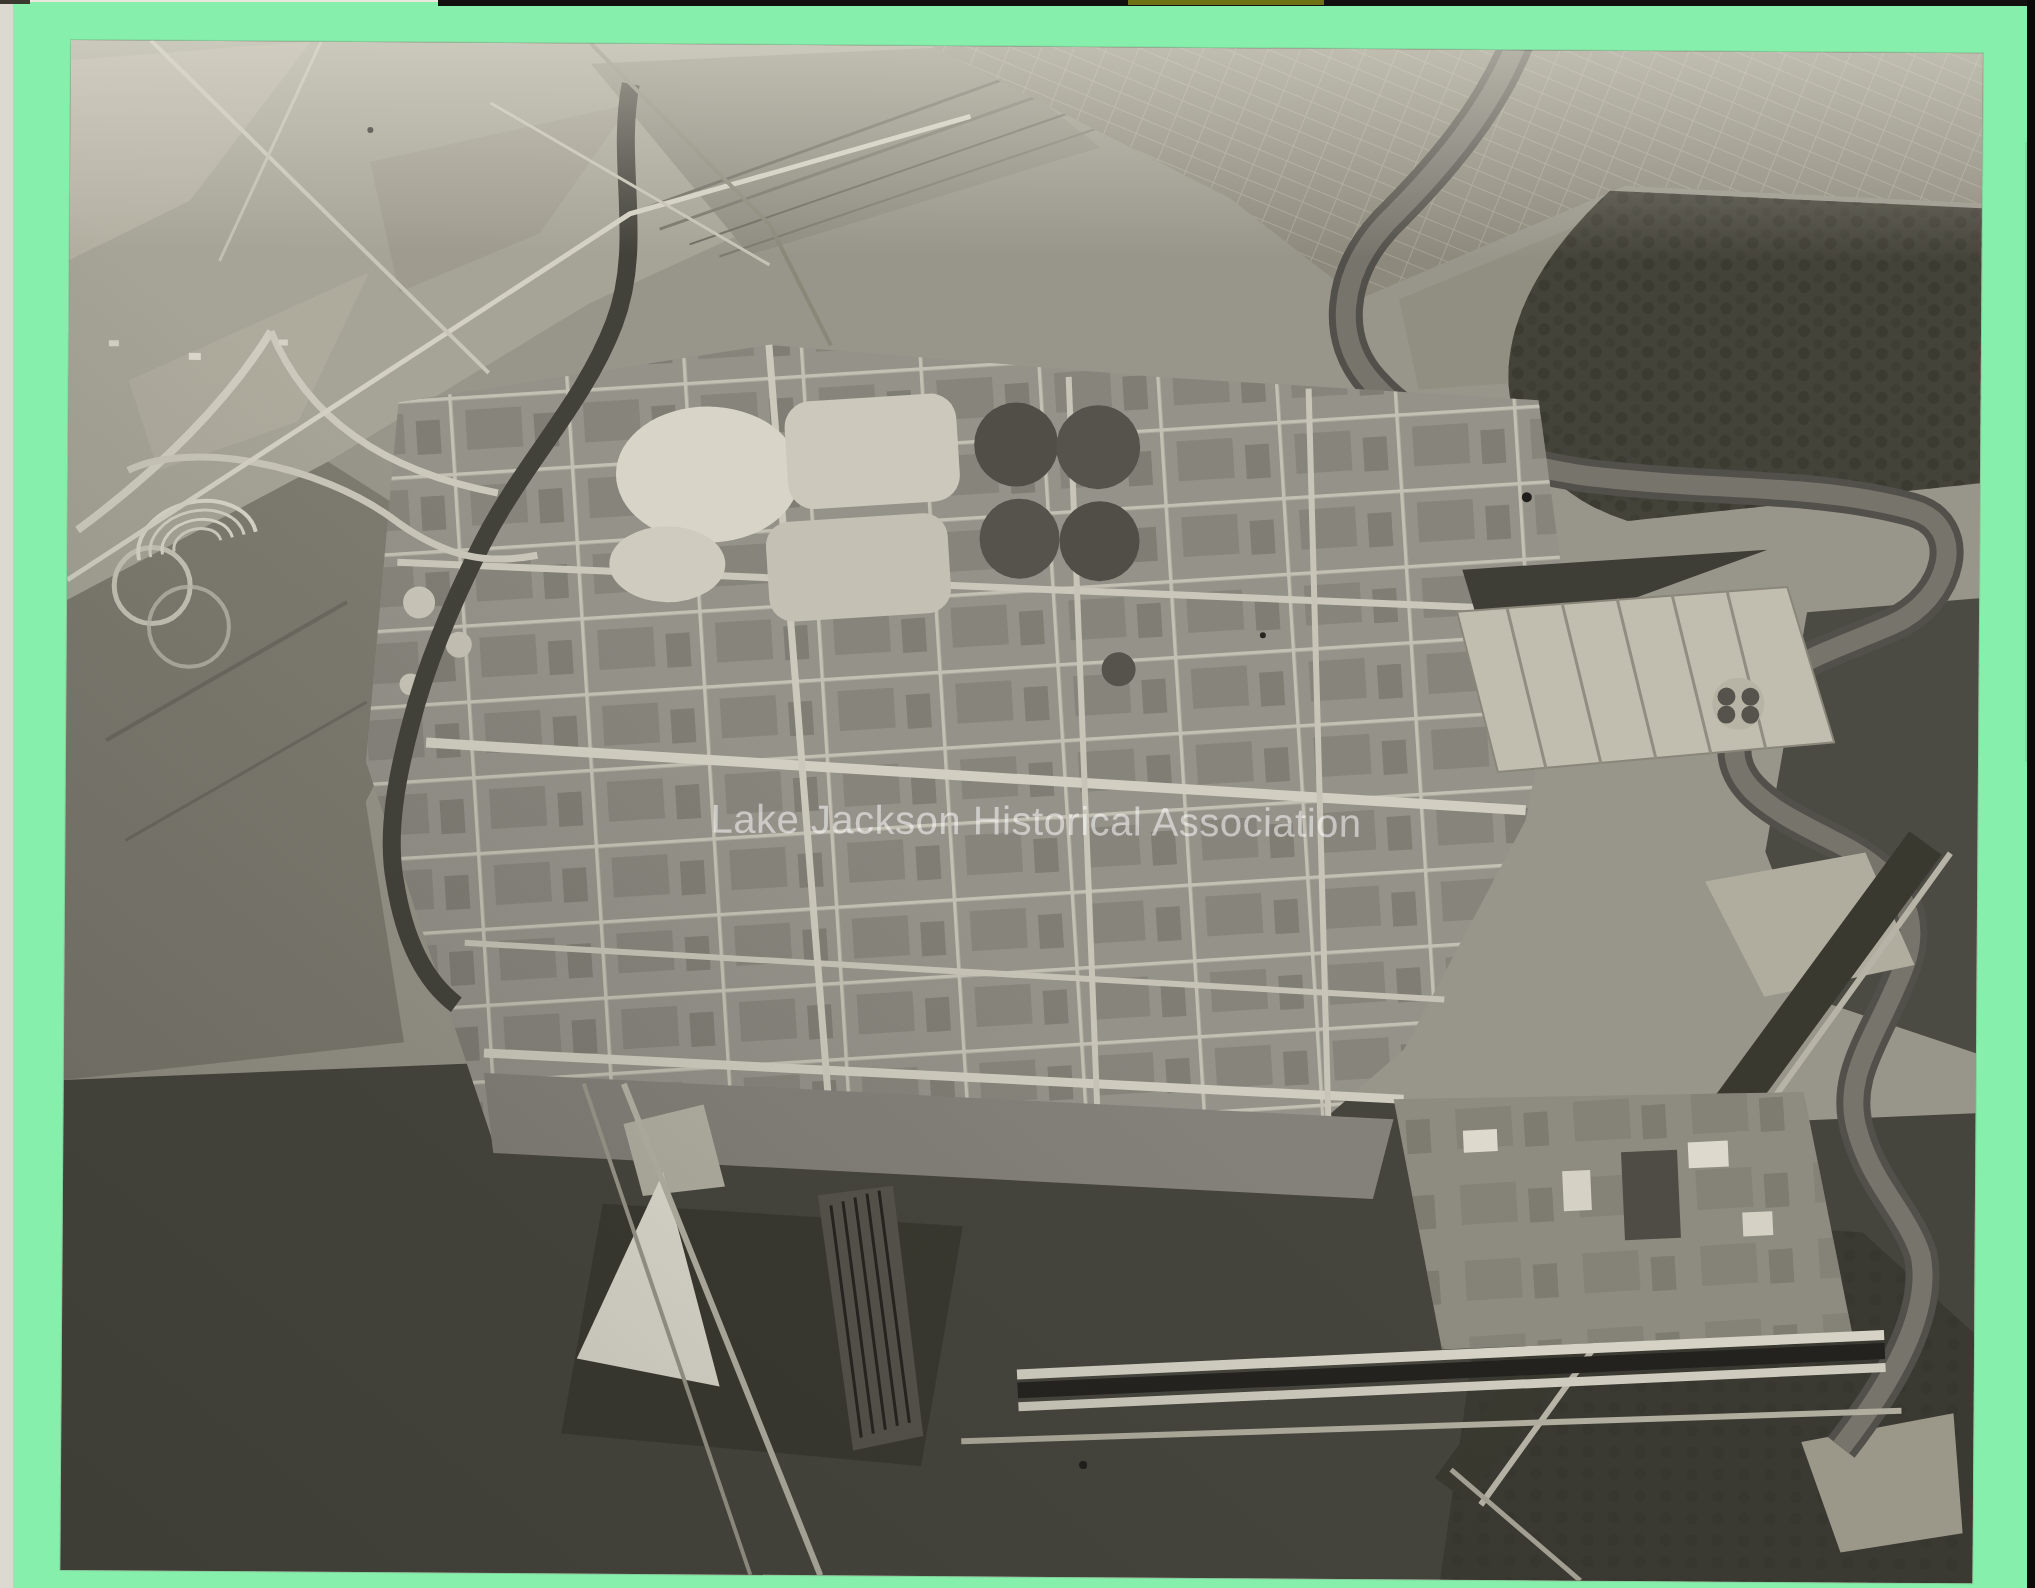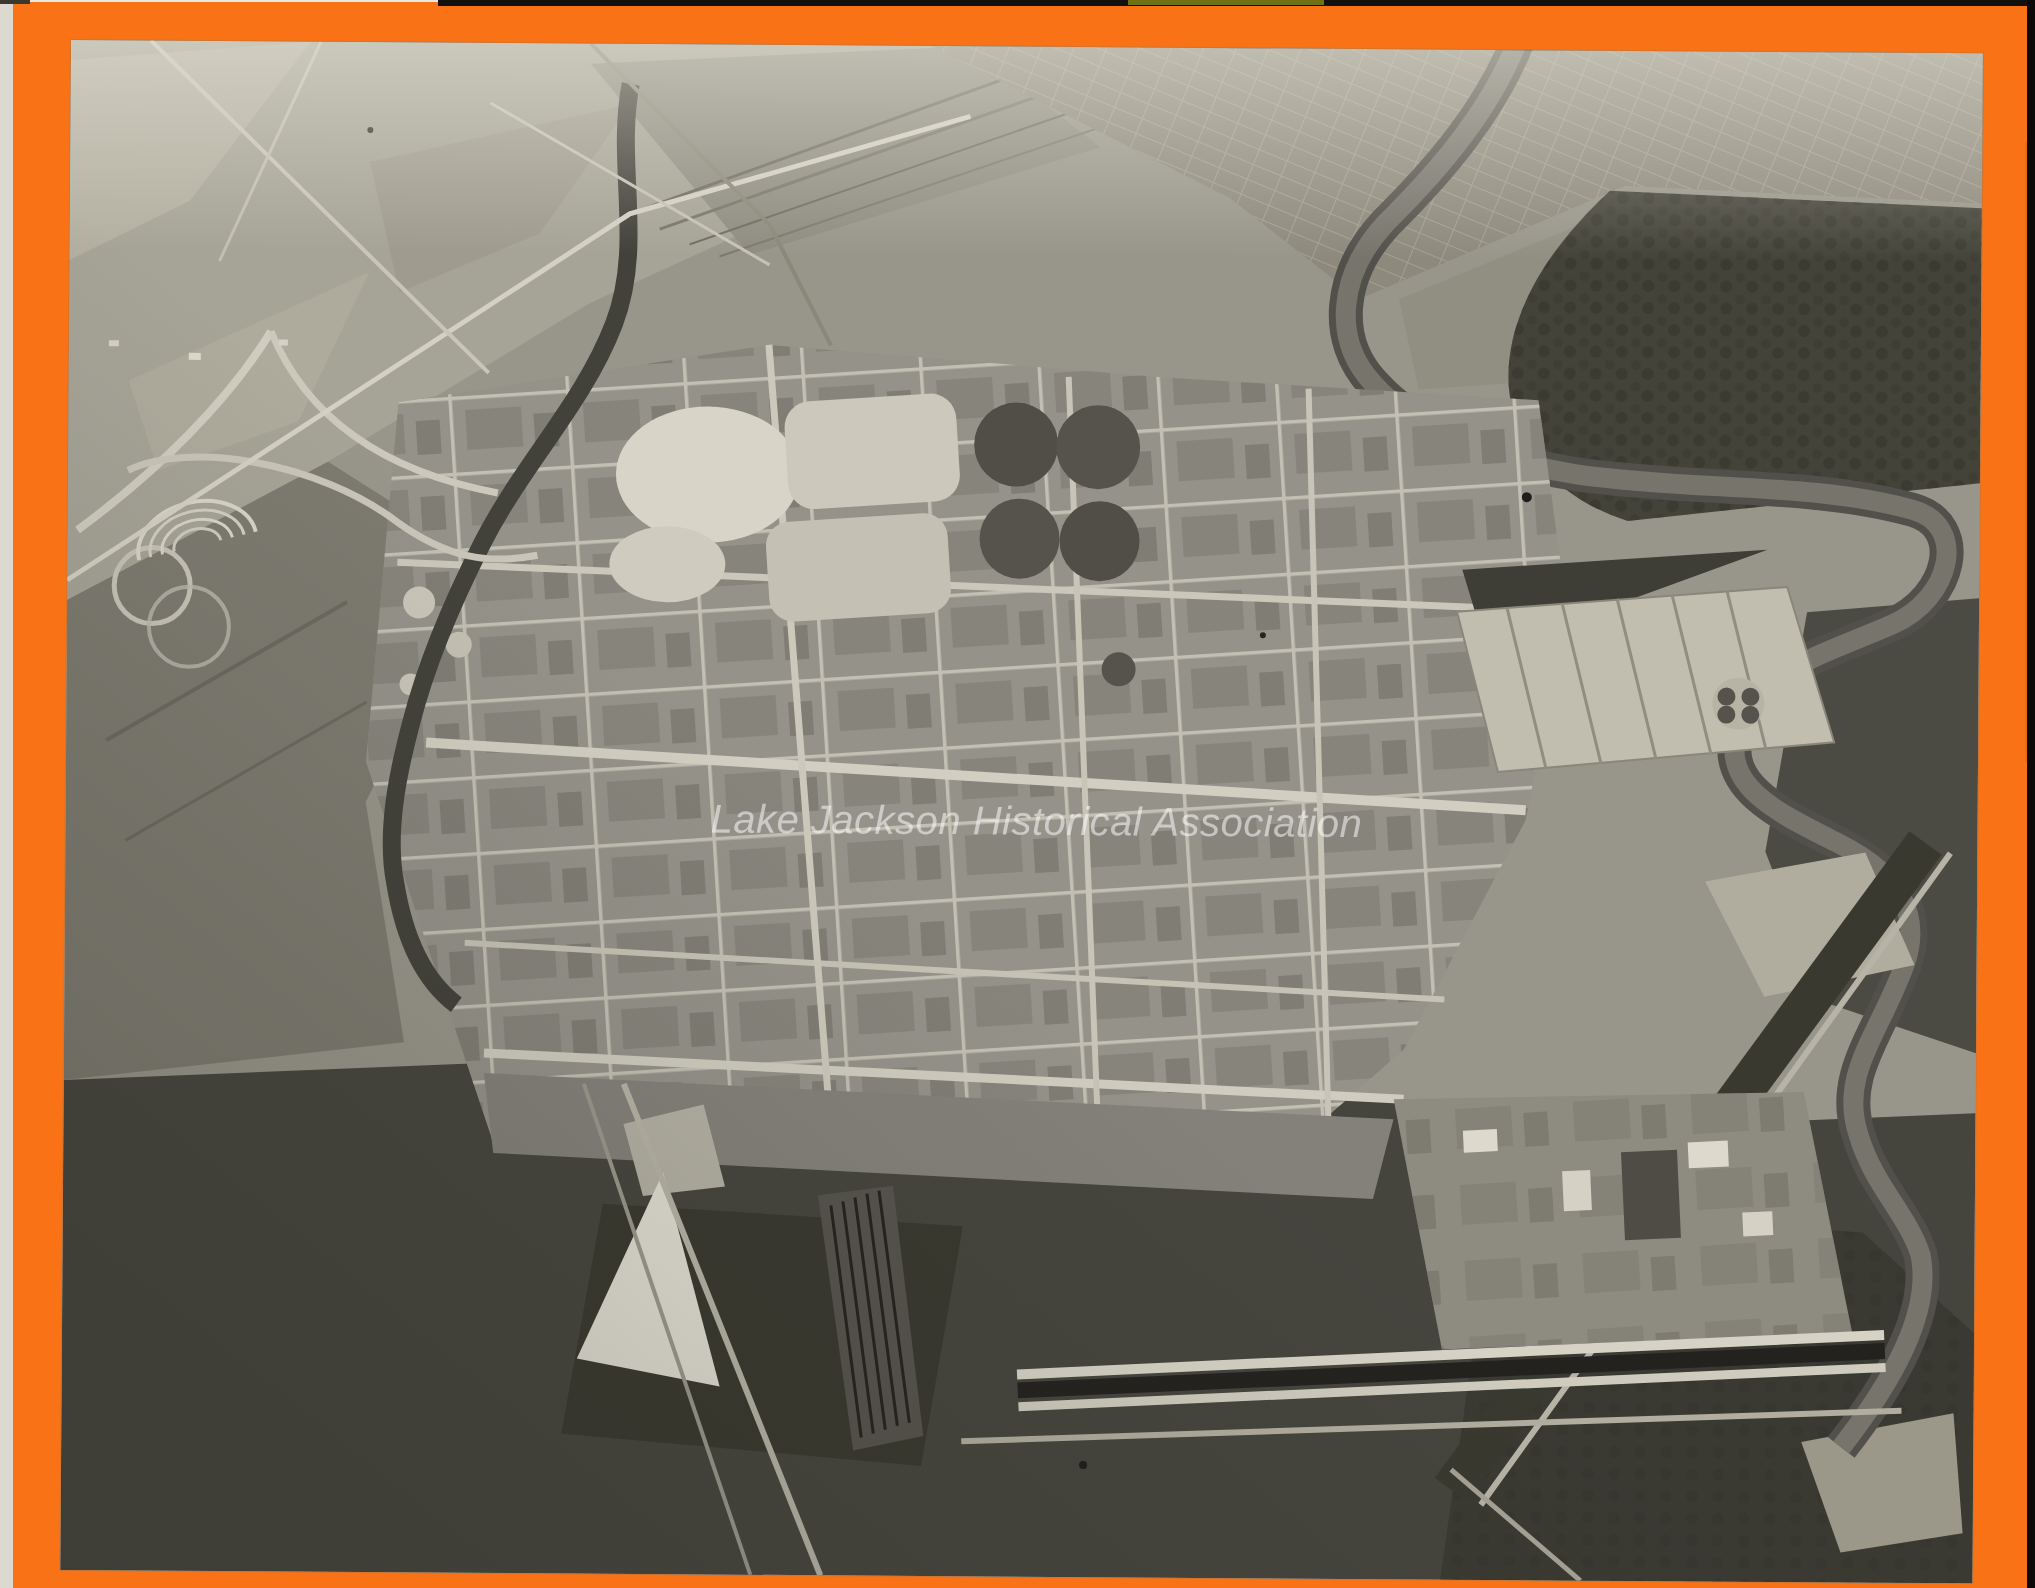--- a/index.html
+++ b/index.html
@@ -1,19 +1,19 @@
 <!DOCTYPE html>
 <html><head>
 <meta charset="utf-8">
 <style>
   html,body{margin:0;padding:0;background:#d8d5cc;}
   .page{position:relative;width:2035px;height:1588px;background:#eae7df;overflow:hidden;
         font-family:"Liberation Sans",sans-serif;}
   .page-edge-left{position:absolute;left:0;top:0;width:13px;height:1588px;background:#dcd9d0;}
-  .print{position:absolute;left:13px;top:2px;width:2014px;height:1586px;background:#f97316;font-style:italic;}
+  .print{position:absolute;left:13px;top:2px;width:2014px;height:1586px;background:#86efac;}
   .photo{position:absolute;left:58px;top:38px;width:1912px;height:1530px;margin:0;
          background:#98958a;transform:rotate(0.4deg);transform-origin:top left;overflow:hidden;
          box-shadow:0 0 0 1px rgba(120,115,100,0.25);}
   .photo svg{position:absolute;left:0;top:0;width:100%;height:100%;display:block;}
   .watermark{position:absolute;left:645px;top:752px;font-size:40px;font-weight:300;
              letter-spacing:0.5px;color:rgba(255,255,255,0.52);white-space:nowrap;
              font-family:"Liberation Sans",sans-serif;}
   .film-top{position:absolute;left:438px;top:0;width:1597px;height:6px;background:#131110;}
   .film-olive{position:absolute;left:1128px;top:0;width:196px;height:5px;background:#6f7214;}
   .film-corner{position:absolute;left:0;top:0;width:30px;height:4px;background:#3a382f;}

